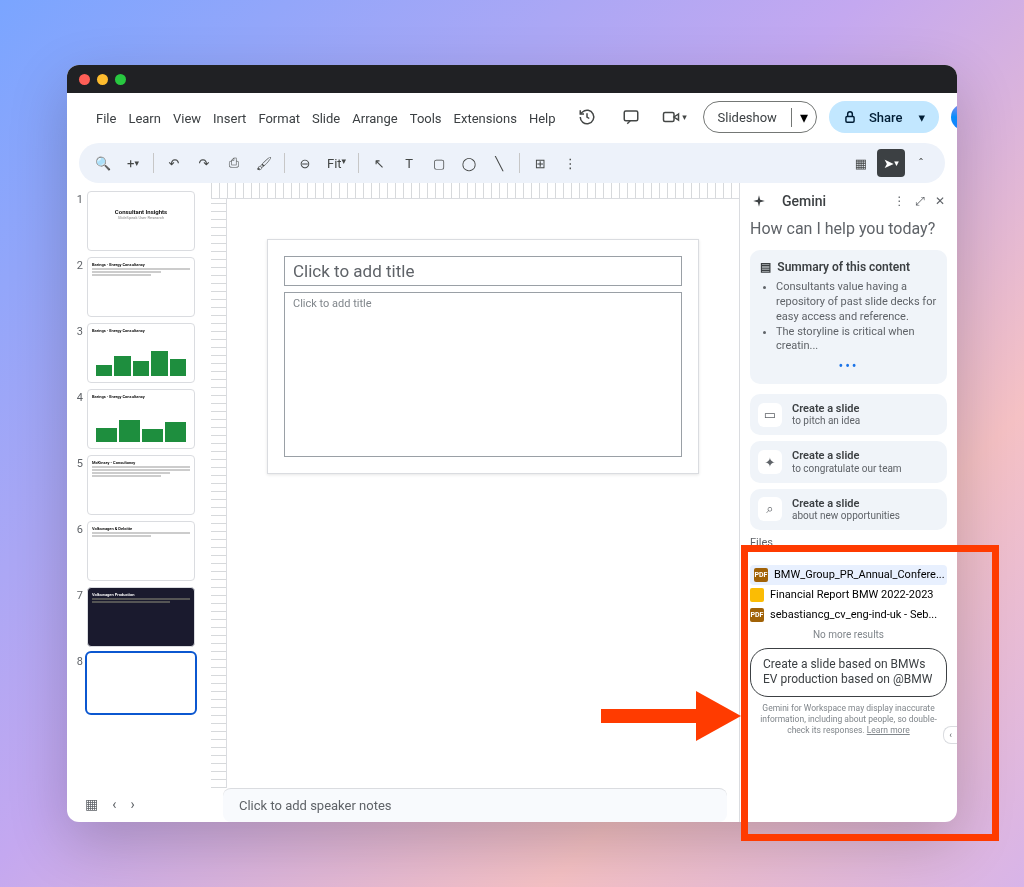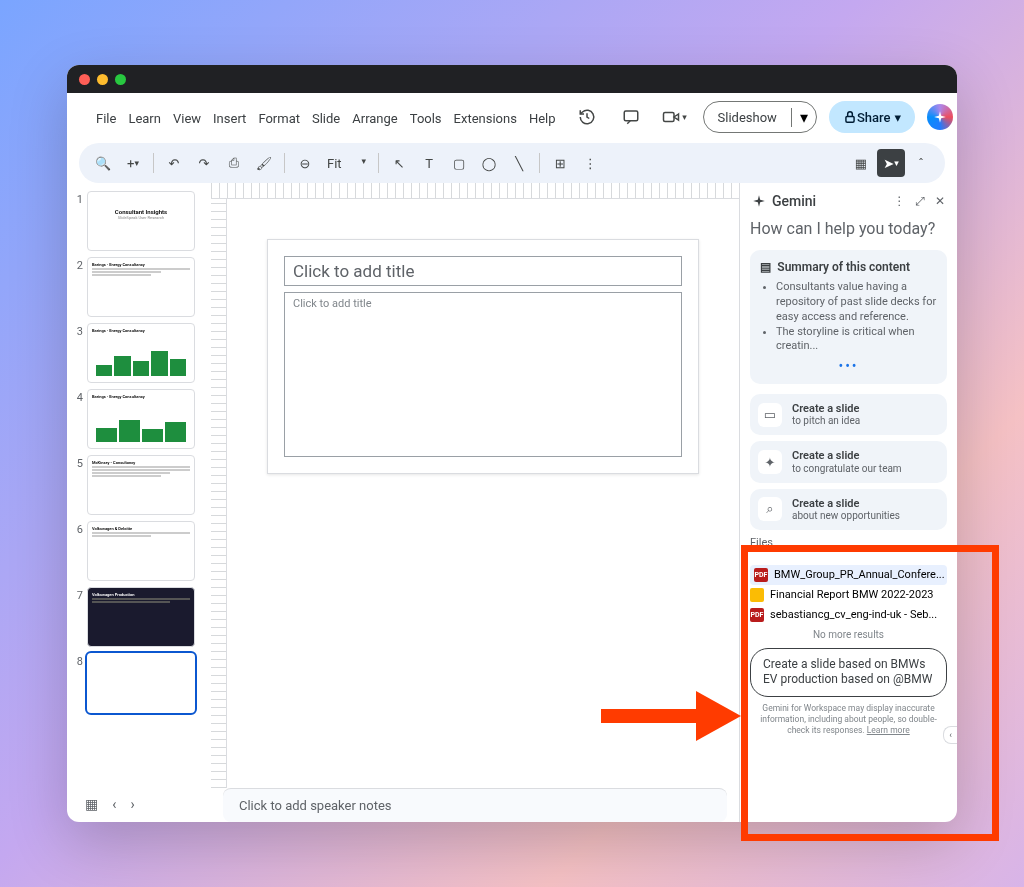--- a/index.html
+++ b/index.html
@@ -17,28 +17,28 @@
 .doc-title { font-size: 17px; font-weight: 500; color: #3c4043; }
 .title-icons { display: flex; gap: 10px; color: #5f6368; }
 .title-icons span { cursor: pointer; font-size: 14px; }
 .menubar { display: flex; gap: 2px; font-size: 13px; color: #3c4043; margin-top: 2px; }
 .menubar span { padding: 2px 5px; cursor: pointer; border-radius: 4px; }
 .header-right { display: flex; align-items: center; gap: 12px; }
 .icon-btn { width: 32px; height: 32px; display: flex; align-items: center; justify-content: center; border-radius: 50%; cursor: pointer; color: #444746; }
 .slideshow-btn { display: flex; align-items: center; border: 1px solid #747775; border-radius: 18px; overflow: hidden; height: 32px; }
 .slideshow-btn .main { padding: 0 14px; font-size: 13px; color: #3c4043; display: flex; align-items: center; gap: 6px; }
 .slideshow-btn .drop { border-left: 1px solid #747775; padding: 0 8px; display: flex; align-items: center; }
-.share-btn { display: flex; align-items: center; gap: 0; background: #c2e7ff; border-radius: 18px; height: 32px; padding: 0 14px; font-size: 13px; font-weight: 500; color: #001d35; cursor: pointer; }
+.share-btn { display: flex; align-items: center; gap: 12px; background: #c2e7ff; border-radius: 18px; height: 32px; padding: 0 14px; font-size: 13px; font-weight: 500; color: #001d35; cursor: pointer; }
 .share-btn .drop { margin-left: 4px; }
 .gemini-badge { width: 26px; height: 26px; border-radius: 50%; background: conic-gradient(from 180deg, #217bfe, #078efb, #ac87eb, #ee4d5d, #217bfe); display: flex; align-items: center; justify-content: center; }
 
 .toolbar { height: 40px; background: #edf2fa; margin: 8px 12px 0; border-radius: 24px; display: flex; align-items: center; padding: 0 10px; gap: 2px; font-size: 13px; color: #444746; }
 .tb-btn { width: 28px; height: 28px; display: flex; align-items: center; justify-content: center; border-radius: 4px; cursor: pointer; }
 .tb-sep { width: 1px; height: 20px; background: #c7c7c7; margin: 0 4px; }
-.tb-zoom { display: flex; gap: 20px; padding: 0 6px; }
+.tb-zoom { display: flex; gap: 0; padding: 0 6px; }
 .tb-spacer { flex: 1; }
 .tb-drop { font-size: 9px; }
 
 .main { flex: 1; display: flex; overflow: hidden; }
 .filmstrip { width: 144px; padding: 8px 6px; overflow-y: auto; display: flex; flex-direction: column; gap: 6px; position: relative; }
 .thumb-row { display: flex; gap: 4px; }
 .thumb-num { width: 10px; font-size: 11px; color: #5f6368; text-align: right; padding-top: 2px; }
 .thumb { width: 108px; height: 60px; border: 1px solid #dadce0; border-radius: 4px; background: #fff; font-size: 4px; padding: 4px; overflow: hidden; position: relative; }
 .thumb.selected { outline: 2px solid #0b57d0; border-color: transparent; }
 .thumb .tline { height: 2px; background: #ccc; margin: 1px 0; }
@@ -52,38 +52,38 @@
 .ruler-v::before { content: ""; position: absolute; inset: 0; background: repeating-linear-gradient(0deg, #9aa0a6 0 1px, transparent 1px 8px); opacity: .4; }
 .canvas-inner { flex: 1; display: flex; }
 .slide-stage { flex: 1; display: flex; align-items: flex-start; justify-content: center; padding-top: 40px; }
 .slide { width: 432px; height: 235px; background: #fff; border: 1px solid #dadce0; box-shadow: 0 1px 3px rgba(0,0,0,.1); padding: 16px; display: flex; flex-direction: column; gap: 6px; }
 .slide .title-ph { border: 1px solid #9aa0a6; padding: 4px 8px; font-size: 17px; color: #5f6368; }
 .slide .body-ph { flex: 1; border: 1px solid #9aa0a6; padding: 4px 8px; font-size: 11px; color: #80868b; }
 .speaker-notes { height: 34px; border-top: 1px solid #dadce0; background: #f8fafd; margin: 0 12px; border-radius: 8px; display: flex; align-items: center; padding: 0 16px; color: #5f6368; font-size: 13px; }
 
 .gemini-panel { width: 218px; border-left: 1px solid #dadce0; display: flex; flex-direction: column; font-size: 12px; }
 .gemini-head { display: flex; align-items: center; padding: 10px 12px 4px; gap: 6px; }
-.gemini-head .title { flex: 1; font-size: 14px; font-weight: 500; color: #3c4043; display: flex; align-items: center; gap: 6px; }
+.gemini-head .title { flex: 1; font-size: 14px; font-weight: 500; color: #3c4043; display: flex; align-items: center; gap: 16px; }
 .gemini-head .actions { display: flex; gap: 10px; color: #5f6368; }
 .gemini-body { flex: 1; padding: 6px 10px; overflow: hidden; }
 .greet-1 { font-size: 19px; font-weight: 500; background: linear-gradient(90deg, #1a73e8, #8430ce); -webkit-background-clip: text; -webkit-text-fill-color: transparent; margin-bottom: 2px; }
 .greet-2 { font-size: 16px; font-weight: 400; color: #5f6368; margin-bottom: 12px; }
 .summary-card { background: #f0f4f9; border-radius: 10px; padding: 10px; margin-bottom: 10px; }
 .summary-card .head { font-size: 12px; font-weight: 600; color: #3c4043; display: flex; align-items: center; gap: 6px; margin-bottom: 6px; }
 .summary-card ul { list-style: disc; padding-left: 16px; color: #5f6368; font-size: 11px; line-height: 1.35; }
 .summary-card .more { text-align: center; color: #1a73e8; font-size: 14px; margin-top: 4px; letter-spacing: 2px; }
 .suggest { display: flex; align-items: center; gap: 10px; padding: 8px; border-radius: 10px; background: #f0f4f9; margin-bottom: 6px; cursor: pointer; }
 .suggest .icn { width: 24px; height: 24px; background: #fff; border-radius: 6px; display: flex; align-items: center; justify-content: center; color: #5f6368; font-size: 13px; flex-shrink: 0; }
 .suggest .txt { line-height: 1.2; }
 .suggest .t1 { font-size: 11px; font-weight: 600; color: #3c4043; }
 .suggest .t2 { font-size: 10px; color: #5f6368; }
 .files-head { font-size: 11px; color: #5f6368; margin: 6px 0 16px; }
 .file-row { display: flex; align-items: center; gap: 6px; padding: 3px 0; font-size: 11px; }
 .file-icon { width: 14px; height: 14px; border-radius: 2px; font-size: 7px; font-weight: 700; color: #fff; display: flex; align-items: center; justify-content: center; flex-shrink: 0; }
-.file-pdf { background: #b91c1c; } .file-slides { background: #fbbc04; }
+.file-pdf { background: #a16207; } .file-slides { background: #fbbc04; }
 .file-row.sel { background: #e8f0fe; border-radius: 4px; padding: 3px 4px; }
 .no-more { text-align: center; font-size: 10px; color: #80868b; margin-top: 4px; }
 .prompt-box { border: 1px solid #3c4043; border-radius: 18px; padding: 8px 12px; margin-top: 8px; font-size: 12px; color: #3c4043; line-height: 1.3; }
 .disclaimer { font-size: 8.5px; color: #80868b; text-align: center; margin-top: 6px; line-height: 1.3; }
 .disclaimer a { color: #80868b; text-decoration: underline; }
 
 .bottom-left { position: absolute; bottom: 10px; left: 18px; display: flex; gap: 14px; color: #5f6368; font-size: 14px; align-items: center; }
 
 .highlight-box { position: absolute; border: 7px solid #ff3b00; right: 25px; bottom: 46px; width: 258px; height: 296px; z-index: 50; pointer-events: none; }
 .arrow { position: absolute; right: 283px; bottom: 142px; z-index: 51; }

